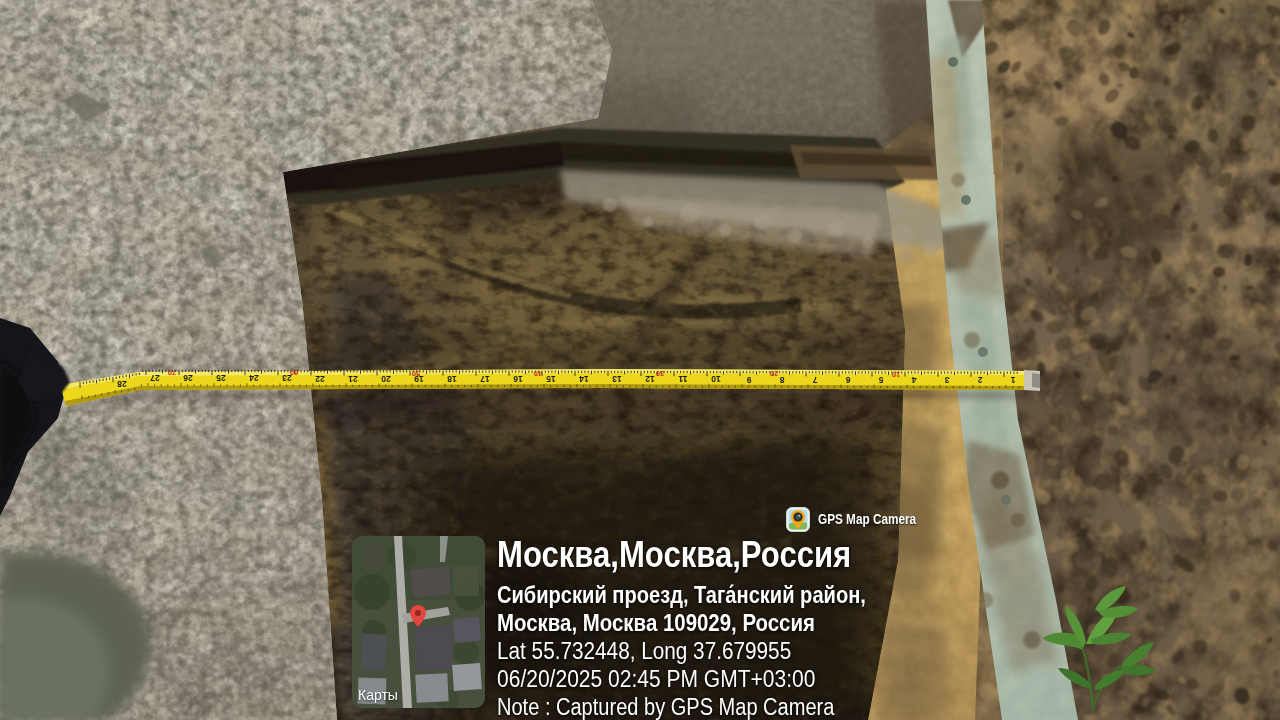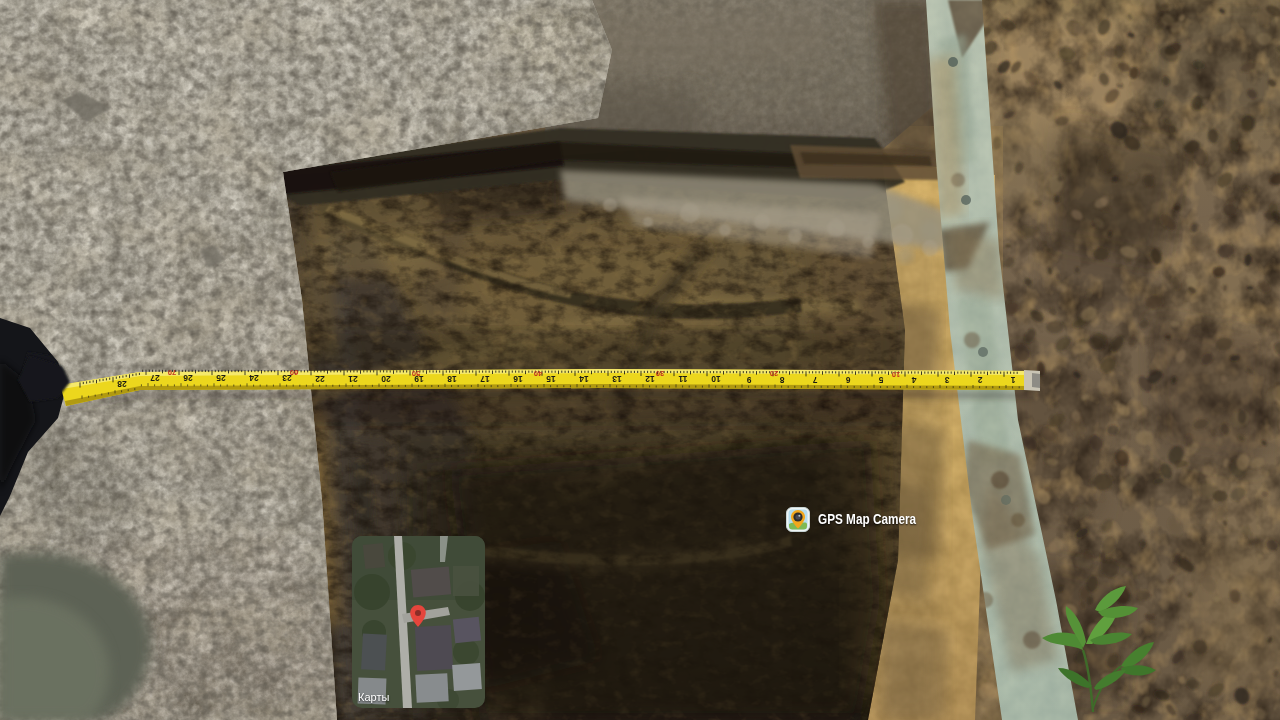--- a/index.html
+++ b/index.html
@@ -1169,16 +1169,24 @@
 <rect x="64" y="90" width="36" height="44" fill="#4e4a52" transform="rotate(-3 82 112)"></rect>
 <rect x="102" y="82" width="26" height="24" fill="#585460" transform="rotate(-6 115 94)"></rect>
 <rect x="10" y="98" width="24" height="36" fill="#4c5052" transform="rotate(3 22 116)"></rect>
 <rect x="64" y="138" width="32" height="28" fill="#888c8e" transform="rotate(-3 80 152)"></rect>
 <rect x="101" y="128" width="28" height="26" fill="#94989a" transform="rotate(-4 115 141)"></rect>
 <rect x="6" y="142" width="28" height="26" fill="#85898b" transform="rotate(2 20 155)"></rect>
 <rect x="12" y="8" width="20" height="24" fill="#4b473f" transform="rotate(-6 22 20)" opacity="0.8"></rect>
 <path d="M66,69 C61.7,69 58.2,72.5 58.2,76.8 C58.2,82.6 66,91 66,91 C66,91 73.8,82.6 73.8,76.8 C73.8,72.5 70.3,69 66,69 Z" fill="#e5453c"></path>
 <circle cx="66" cy="77" r="3" fill="#8a2d27"></circle>
 </svg>
-<div style="position:absolute;left:6px;bottom:5px;font-size:11px;color:#fff;text-shadow:0 1px 2px rgba(0,0,0,0.7);">Карты</div>
+<div style="position:absolute;left:6px;bottom:5px;font-size:14px;color:#fff;text-shadow:0 1px 2px rgba(0,0,0,0.7);">Карты</div>
 </div>
 
+<div class="ovl" style="left:497px;top:536px;text-shadow:0 1px 3px rgba(0,0,0,0.9),0 0 6px rgba(0,0,0,0.5);white-space:nowrap;">
+<div style="font-size:37px;font-weight:bold;line-height:38px;transform:scaleX(0.84);transform-origin:0 0;">Москва,Москва,Россия</div>
+<div style="font-size:23px;font-weight:bold;line-height:28px;margin-top:7px;transform:scaleX(0.873);transform-origin:0 0;">Сибирский проезд, Тага́нский район,</div>
+<div style="font-size:23px;font-weight:bold;line-height:28px;transform:scaleX(0.888);transform-origin:0 0;">Москва, Москва 109029, Россия</div>
+<div style="font-size:23px;line-height:28px;transform:scaleX(0.902);transform-origin:0 0;">Lat 55.732448, Long 37.679955</div>
+<div style="font-size:23px;line-height:28px;transform:scaleX(0.914);transform-origin:0 0;">06/20/2025 02:45 PM GMT+03:00</div>
+<div style="font-size:23px;line-height:28px;transform:scaleX(0.871);transform-origin:0 0;">Note : Captured by GPS Map Camera</div>
 </div>
+</div>
 
 </body></html>

